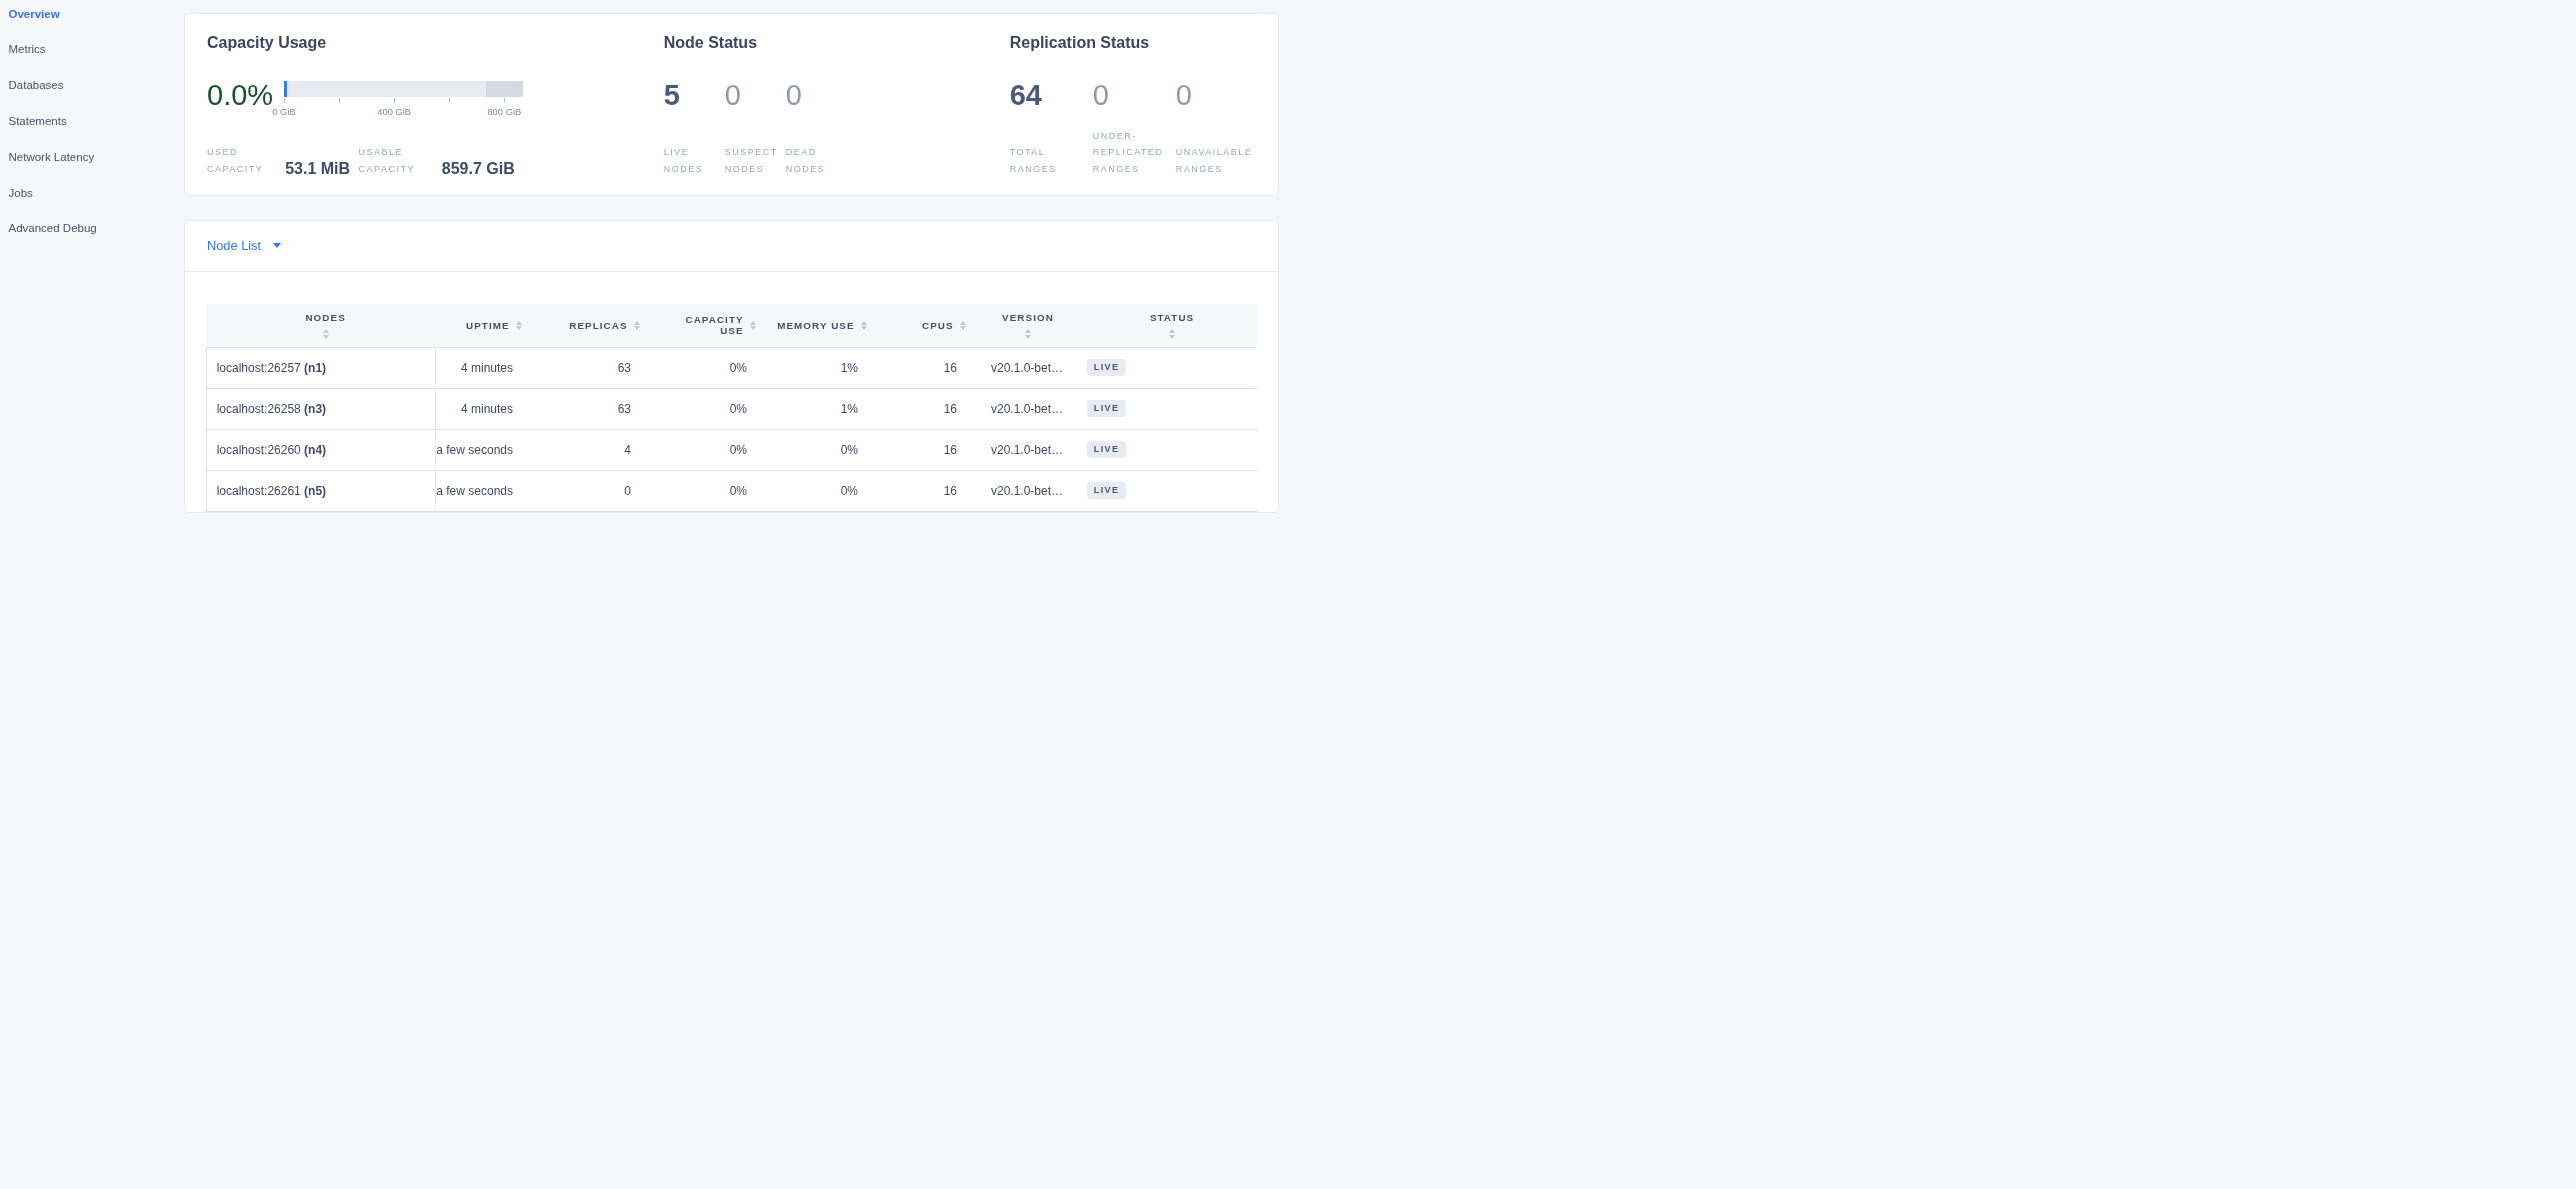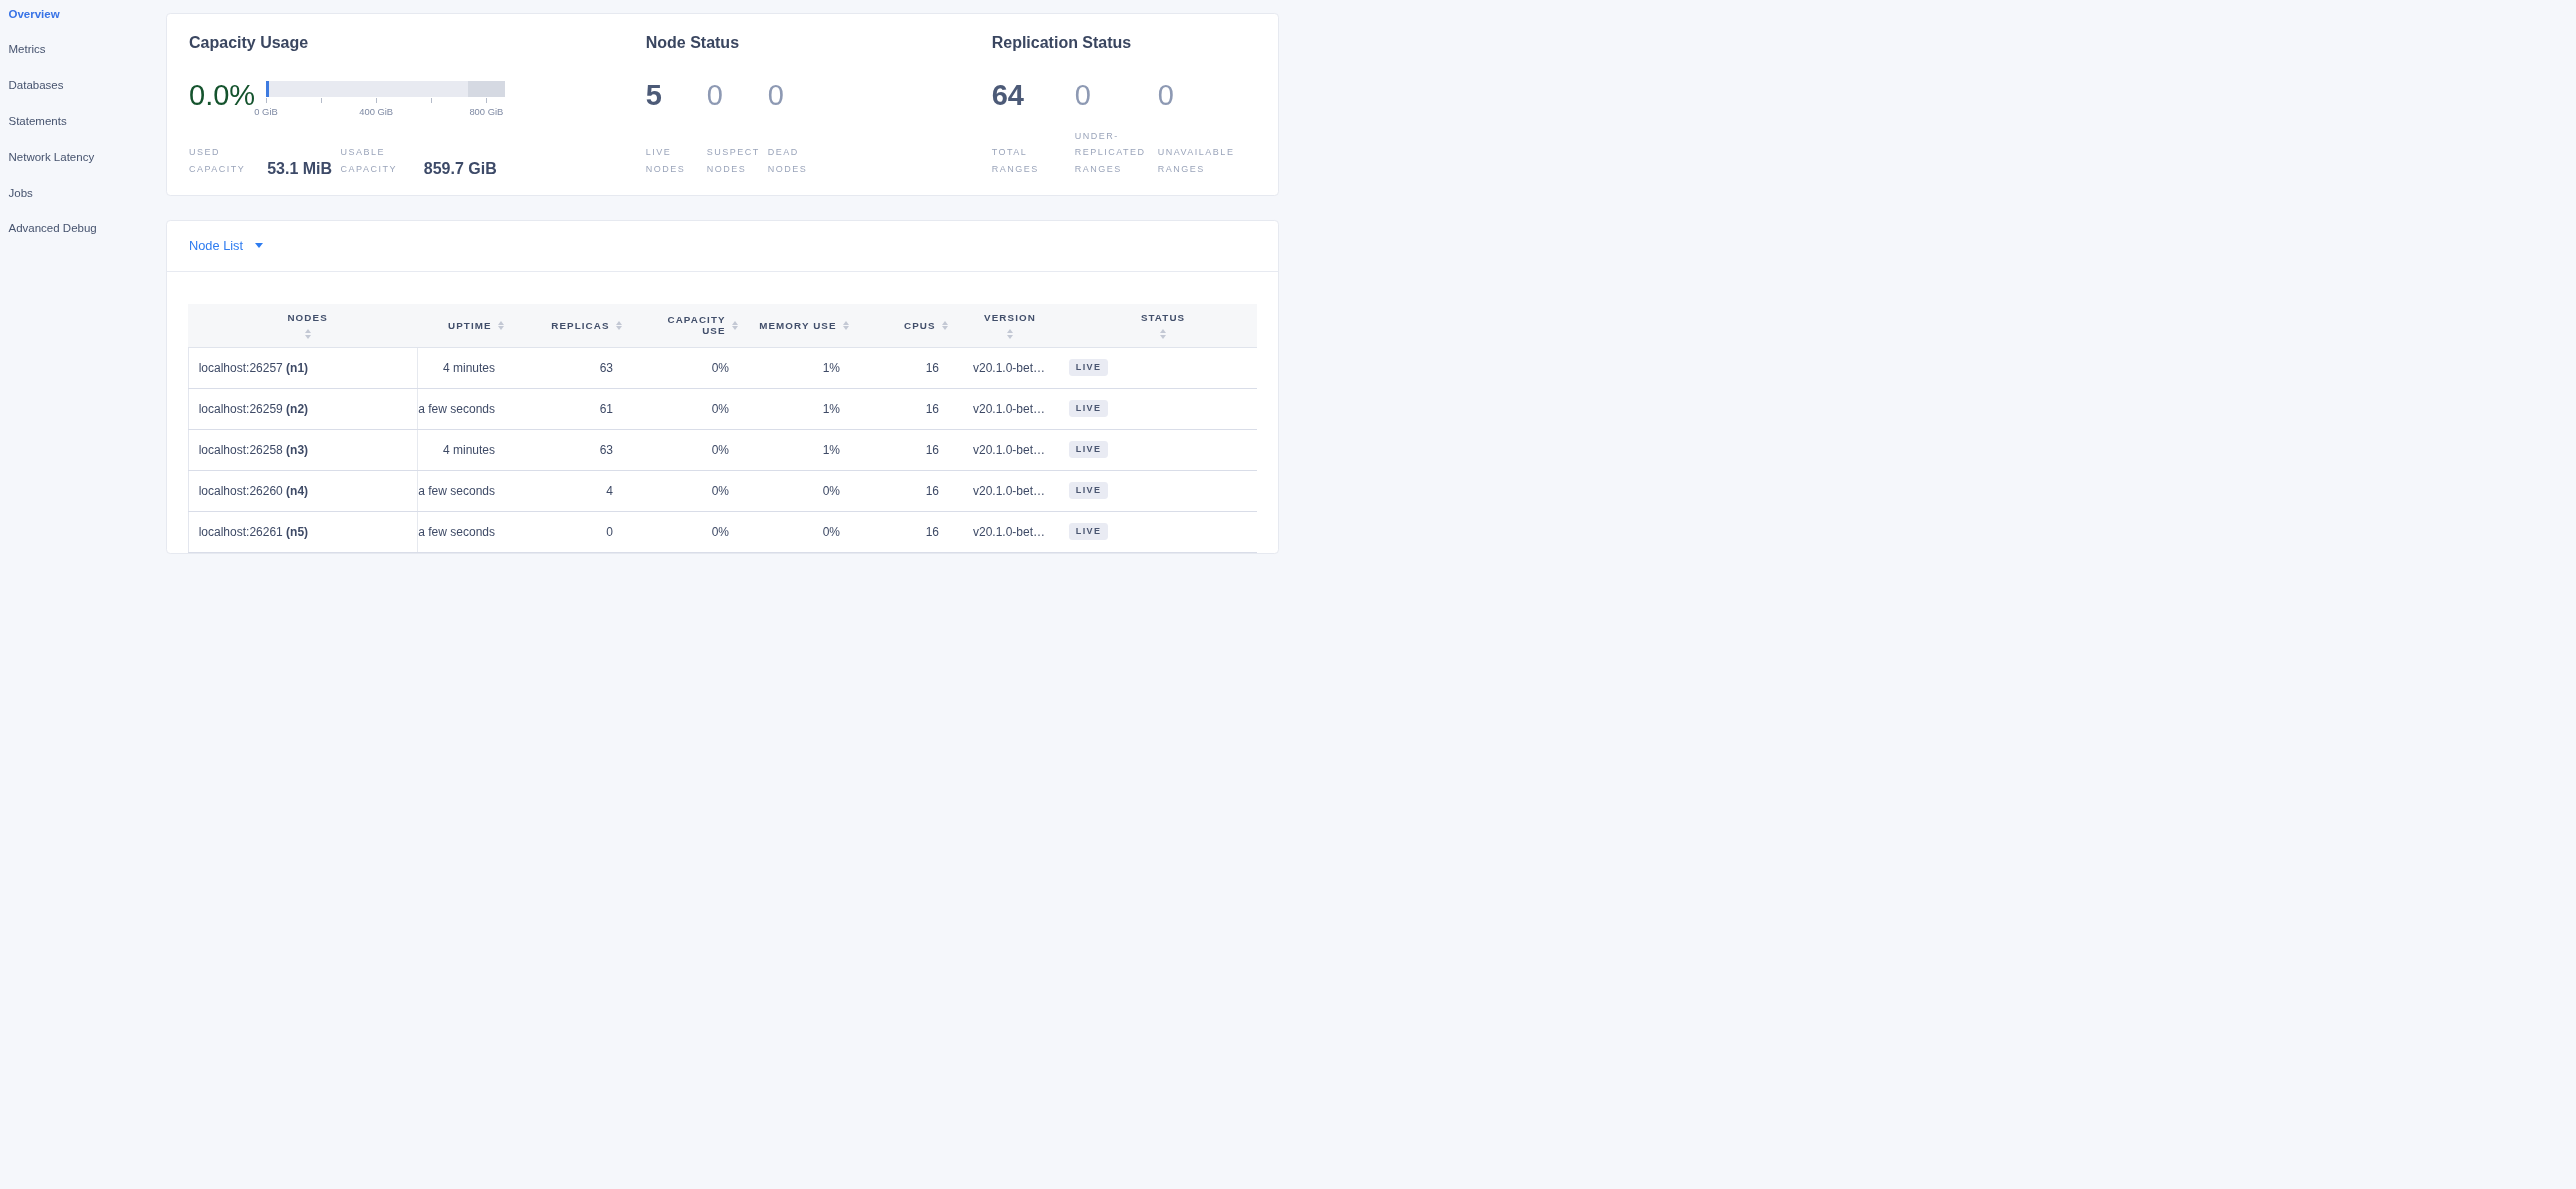--- a/index.html
+++ b/index.html
@@ -13,21 +13,21 @@
   }
 
   
   .sidebar { position:absolute; left:0; top:0; width:166px; height:100%; }
   .sidebar ul { list-style:none; margin:7.7px 0 0; padding:0 0 0 8.5px; }
   .sidebar li { margin-bottom:23px; font-size:11.5px; line-height:12.8px;
                 color:#46536e; cursor:pointer; }
   .sidebar li.active { color:#3873e6; font-weight:bold; }
 
   
-  .content { position:absolute; left:166px; top:0; right:9.4px; }
+  .content { position:absolute; left:184px; top:0; right:9.4px; }
   .card { background:#fff; border:0.9px solid #e6e9f0; border-radius:4.3px; }
 
   
   .summary-card { margin-top:12.8px; height:183px; display:flex; }
   .panel { padding-top:19px; padding-bottom:18px; display:flex; flex-direction:column; }
   .panel h2 { font-size:16px; line-height:20.5px; font-weight:bold; color:#3a4660; }
   .panel-capacity { width:477px; padding-left:22px; }
   .panel-nodes    { width:346px; padding-left:1.7px; }
   .panel-repl     { flex:1; padding-left:1.7px; }
 
@@ -286,58 +286,48 @@
             <td><span>localhost:26257</span> <span class="node-id">(n1)</span></td>
             <td class="num">4 minutes</td>
             <td class="num">63</td>
             <td class="num">0%</td>
             <td class="num">1%</td>
             <td class="num">16</td>
             <td class="c-version">v20.1.0-bet…</td>
             <td class="c-status"><span class="badge">LIVE</span></td>
           </tr>
           <tr>
-            <td><span>localhost:26259</span> <span class="node-id">(n2)</span></td>
-            <td class="num">a few seconds</td>
-            <td class="num">61</td>
+            <td><span>localhost:26258</span> <span class="node-id">(n3)</span></td>
+            <td class="num">4 minutes</td>
+            <td class="num">63</td>
             <td class="num">0%</td>
             <td class="num">1%</td>
             <td class="num">16</td>
             <td class="c-version">v20.1.0-bet…</td>
             <td class="c-status"><span class="badge">LIVE</span></td>
           </tr>
           <tr>
-            <td><span>localhost:26258</span> <span class="node-id">(n3)</span></td>
-            <td class="num">4 minutes</td>
-            <td class="num">63</td>
-            <td class="num">0%</td>
-            <td class="num">1%</td>
+            <td><span>localhost:26260</span> <span class="node-id">(n4)</span></td>
+            <td class="num">a few seconds</td>
+            <td class="num">4</td>
+            <td class="num">0%</td>
+            <td class="num">0%</td>
             <td class="num">16</td>
             <td class="c-version">v20.1.0-bet…</td>
             <td class="c-status"><span class="badge">LIVE</span></td>
           </tr>
           <tr>
-            <td><span>localhost:26260</span> <span class="node-id">(n4)</span></td>
+            <td><span>localhost:26261</span> <span class="node-id">(n5)</span></td>
             <td class="num">a few seconds</td>
-            <td class="num">4</td>
+            <td class="num">0</td>
             <td class="num">0%</td>
             <td class="num">0%</td>
             <td class="num">16</td>
             <td class="c-version">v20.1.0-bet…</td>
             <td class="c-status"><span class="badge">LIVE</span></td>
           </tr>
-          <tr>
-            <td><span>localhost:26261</span> <span class="node-id">(n5)</span></td>
-            <td class="num">a few seconds</td>
-            <td class="num">0</td>
-            <td class="num">0%</td>
-            <td class="num">0%</td>
-            <td class="num">16</td>
-            <td class="c-version">v20.1.0-bet…</td>
-            <td class="c-status"><span class="badge">LIVE</span></td>
-          </tr>
         </tbody>
       </table>
     </div>
   </section>
 
 </main>
 
 
 </body></html>

